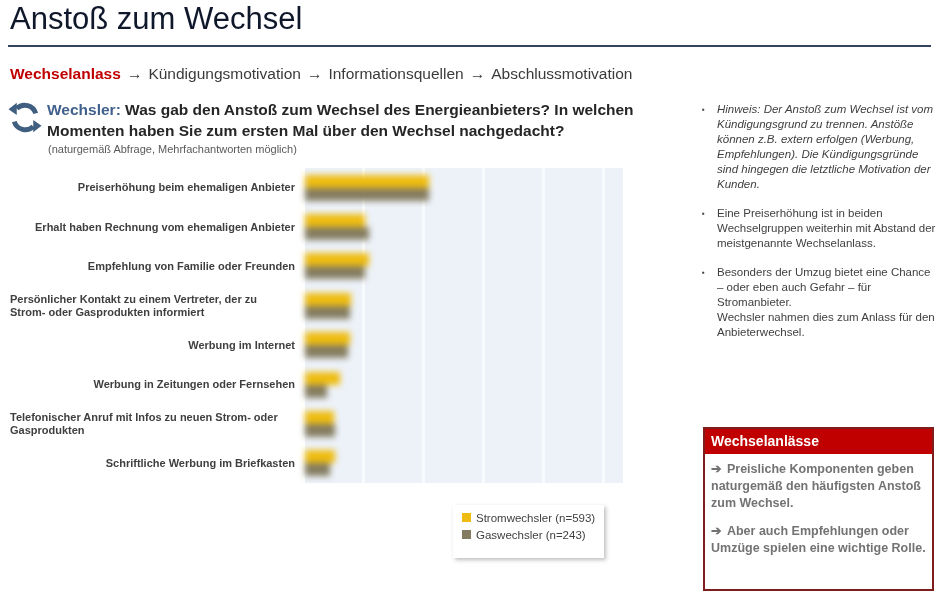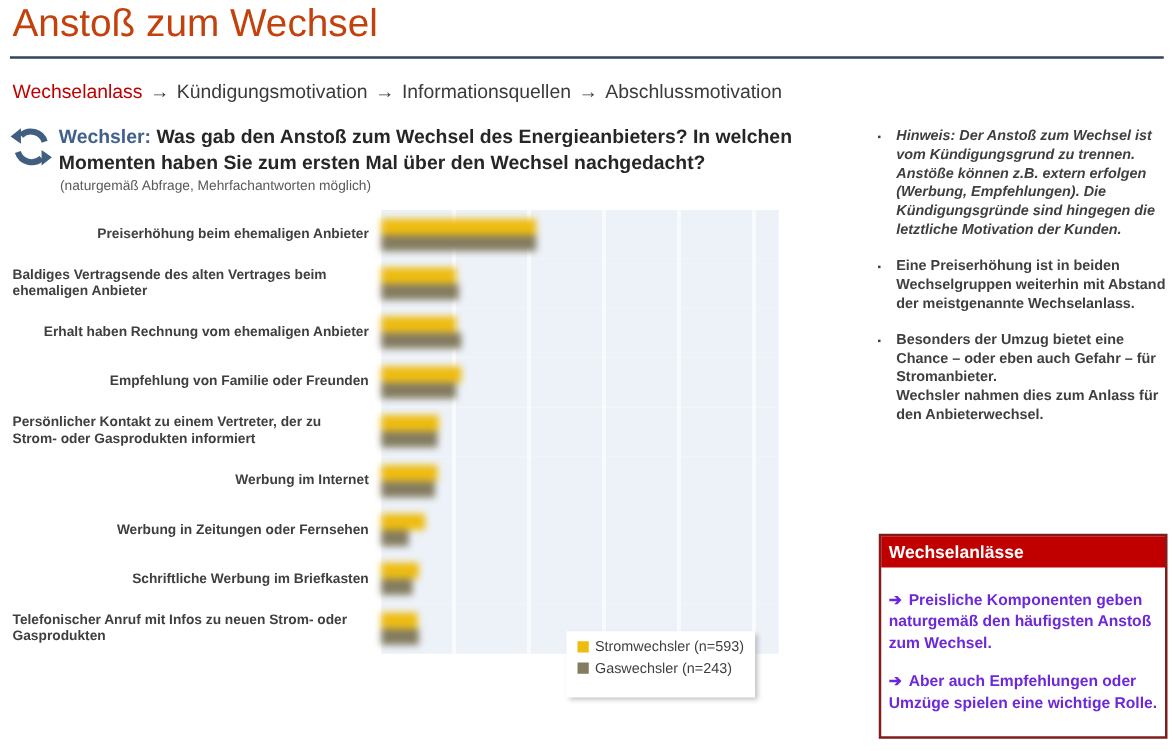--- a/index.html
+++ b/index.html
@@ -1,23 +1,23 @@
 <!DOCTYPE html>
 <html><head>
 <meta charset="utf-8">
 <style>
   html,body{margin:0;padding:0;background:#fff;}
   .slide{position:relative;width:939px;height:601px;background:#fff;overflow:hidden;
          font-family:"Liberation Sans",sans-serif;color:#3f3f3f;}
 
-  .page-title{position:absolute;left:10px;top:1px;font-size:31px;font-weight:400;color:#c2410c;}
+  .page-title{position:absolute;left:10px;top:1px;font-size:31px;font-weight:400;color:#0f172a;}
   .rule{position:absolute;left:8px;top:45px;width:923px;height:2px;background:#31465e;}
 
   .breadcrumb{position:absolute;left:10px;top:65px;font-size:15.5px;color:#3b3b3b;white-space:nowrap;}
-  .crumb-active{color:#c00000;font-weight:400;}
+  .crumb-active{color:#c00000;font-weight:700;}
   .crumb-arrow{margin:0 6px;color:#3b3b3b;}
 
   .q-icon{position:absolute;left:8px;top:101px;width:34px;height:33px;}
   .question{position:absolute;left:47px;top:99px;width:625px;font-size:15.5px;font-weight:700;
             color:#262626;line-height:21px;}
   .q-prefix{color:#41618c;}
   .q-note{position:absolute;left:48px;top:143px;font-size:11px;color:#595959;}
 
   .chart{position:absolute;left:10px;top:168px;width:613px;height:394px;}
   .chart-row{display:flex;height:39.4px;}
@@ -30,28 +30,28 @@
   .bar{height:13px;}
 
   .legend{position:absolute;left:443px;top:337px;background:#fff;padding:4px 9px 15px;
           box-shadow:2px 2px 4px rgba(110,110,110,.45);font-size:11.5px;color:#3f3f3f;}
   .legend-item{display:flex;align-items:center;height:17px;white-space:nowrap;}
   .legend-swatch{display:inline-block;width:9px;height:9px;margin-right:5px;flex:none;}
 
   .sidebar{position:absolute;left:702px;top:102px;width:234px;}
   .bullet{display:flex;font-size:11.5px;line-height:15px;color:#3f3f3f;margin-bottom:14px;}
   .bullet .marker{width:15px;flex:none;font-size:8px;line-height:15px;}
-  .bullet .text{white-space:pre-line;font-weight:bold;}
+  .bullet .text{white-space:pre-line;}
   .bullet.italic .text{font-style:italic;}
 
   .callout{position:absolute;left:703px;top:427px;width:231px;height:164px;
            border:2px solid #7f1d1d;background:#fff;box-sizing:border-box;}
   .callout-header{background:#c00000;color:#fff;font-weight:700;font-size:14px;padding:4px 6px 5px;}
   .callout-body{padding:4px 6px 6px;}
-  .callout-point{color:#6d28d9;font-weight:700;font-size:12.5px;line-height:17px;margin:14px 0 11px;}
+  .callout-point{color:#737373;font-weight:700;font-size:12.5px;line-height:17px;margin:3px 0 11px;}
   .point-arrow{margin-right:2px;}
 </style>
 </head>
 <body>
 
 <div class="slide">
 
   <div class="page-title">Anstoß zum Wechsel</div>
   <div class="rule"></div>
 
@@ -72,29 +72,20 @@
   <div class="q-note">(naturgemäß  Abfrage, Mehrfachantworten möglich)</div>
 
   <div class="chart">
     <div id="chart-rows">
         <div class="chart-row">
           <div class="cat-label">Preiserhöhung beim ehemaligen Anbieter</div>
           <div class="plot-cell">
             <div class="bars">
               <div class="bar" style="width: 39%; background: rgb(238, 188, 16);"></div>
               <div class="bar" style="width: 39%; background: rgb(132, 124, 96);"></div>
-            </div>
-          </div>
-        </div>
-        <div class="chart-row">
-          <div class="cat-label">Baldiges Vertragsende des alten Vertrages beim ehemaligen Anbieter</div>
-          <div class="plot-cell">
-            <div class="bars">
-              <div class="bar" style="width: 19%; background: rgb(238, 188, 16);"></div>
-              <div class="bar" style="width: 19.5%; background: rgb(132, 124, 96);"></div>
             </div>
           </div>
         </div>
         <div class="chart-row">
           <div class="cat-label">Erhalt haben Rechnung vom ehemaligen Anbieter</div>
           <div class="plot-cell">
             <div class="bars">
               <div class="bar" style="width: 19%; background: rgb(238, 188, 16);"></div>
               <div class="bar" style="width: 20%; background: rgb(132, 124, 96);"></div>
             </div>
@@ -130,34 +121,34 @@
         <div class="chart-row">
           <div class="cat-label">Werbung in Zeitungen oder Fernsehen</div>
           <div class="plot-cell">
             <div class="bars">
               <div class="bar" style="width: 11%; background: rgb(238, 188, 16);"></div>
               <div class="bar" style="width: 7%; background: rgb(132, 124, 96);"></div>
             </div>
           </div>
         </div>
         <div class="chart-row">
+          <div class="cat-label">Telefonischer Anruf mit Infos zu neuen Strom- oder Gasprodukten</div>
+          <div class="plot-cell">
+            <div class="bars">
+              <div class="bar" style="width: 9%; background: rgb(238, 188, 16);"></div>
+              <div class="bar" style="width: 9.5%; background: rgb(132, 124, 96);"></div>
+            </div>
+          </div>
+        </div>
+        <div class="chart-row">
           <div class="cat-label">Schriftliche Werbung im Briefkasten</div>
           <div class="plot-cell">
             <div class="bars">
               <div class="bar" style="width: 9.5%; background: rgb(238, 188, 16);"></div>
               <div class="bar" style="width: 8%; background: rgb(132, 124, 96);"></div>
-            </div>
-          </div>
-        </div>
-        <div class="chart-row">
-          <div class="cat-label">Telefonischer Anruf mit Infos zu neuen Strom- oder Gasprodukten</div>
-          <div class="plot-cell">
-            <div class="bars">
-              <div class="bar" style="width: 9%; background: rgb(238, 188, 16);"></div>
-              <div class="bar" style="width: 9.5%; background: rgb(132, 124, 96);"></div>
             </div>
           </div>
         </div>
       </div>
     <div class="legend" id="legend">
         <div class="legend-item">
           <span class="legend-swatch" style="background: rgb(238, 188, 16);"></span>
           <span>Stromwechsler (n=593)</span>
         </div>
         <div class="legend-item">

